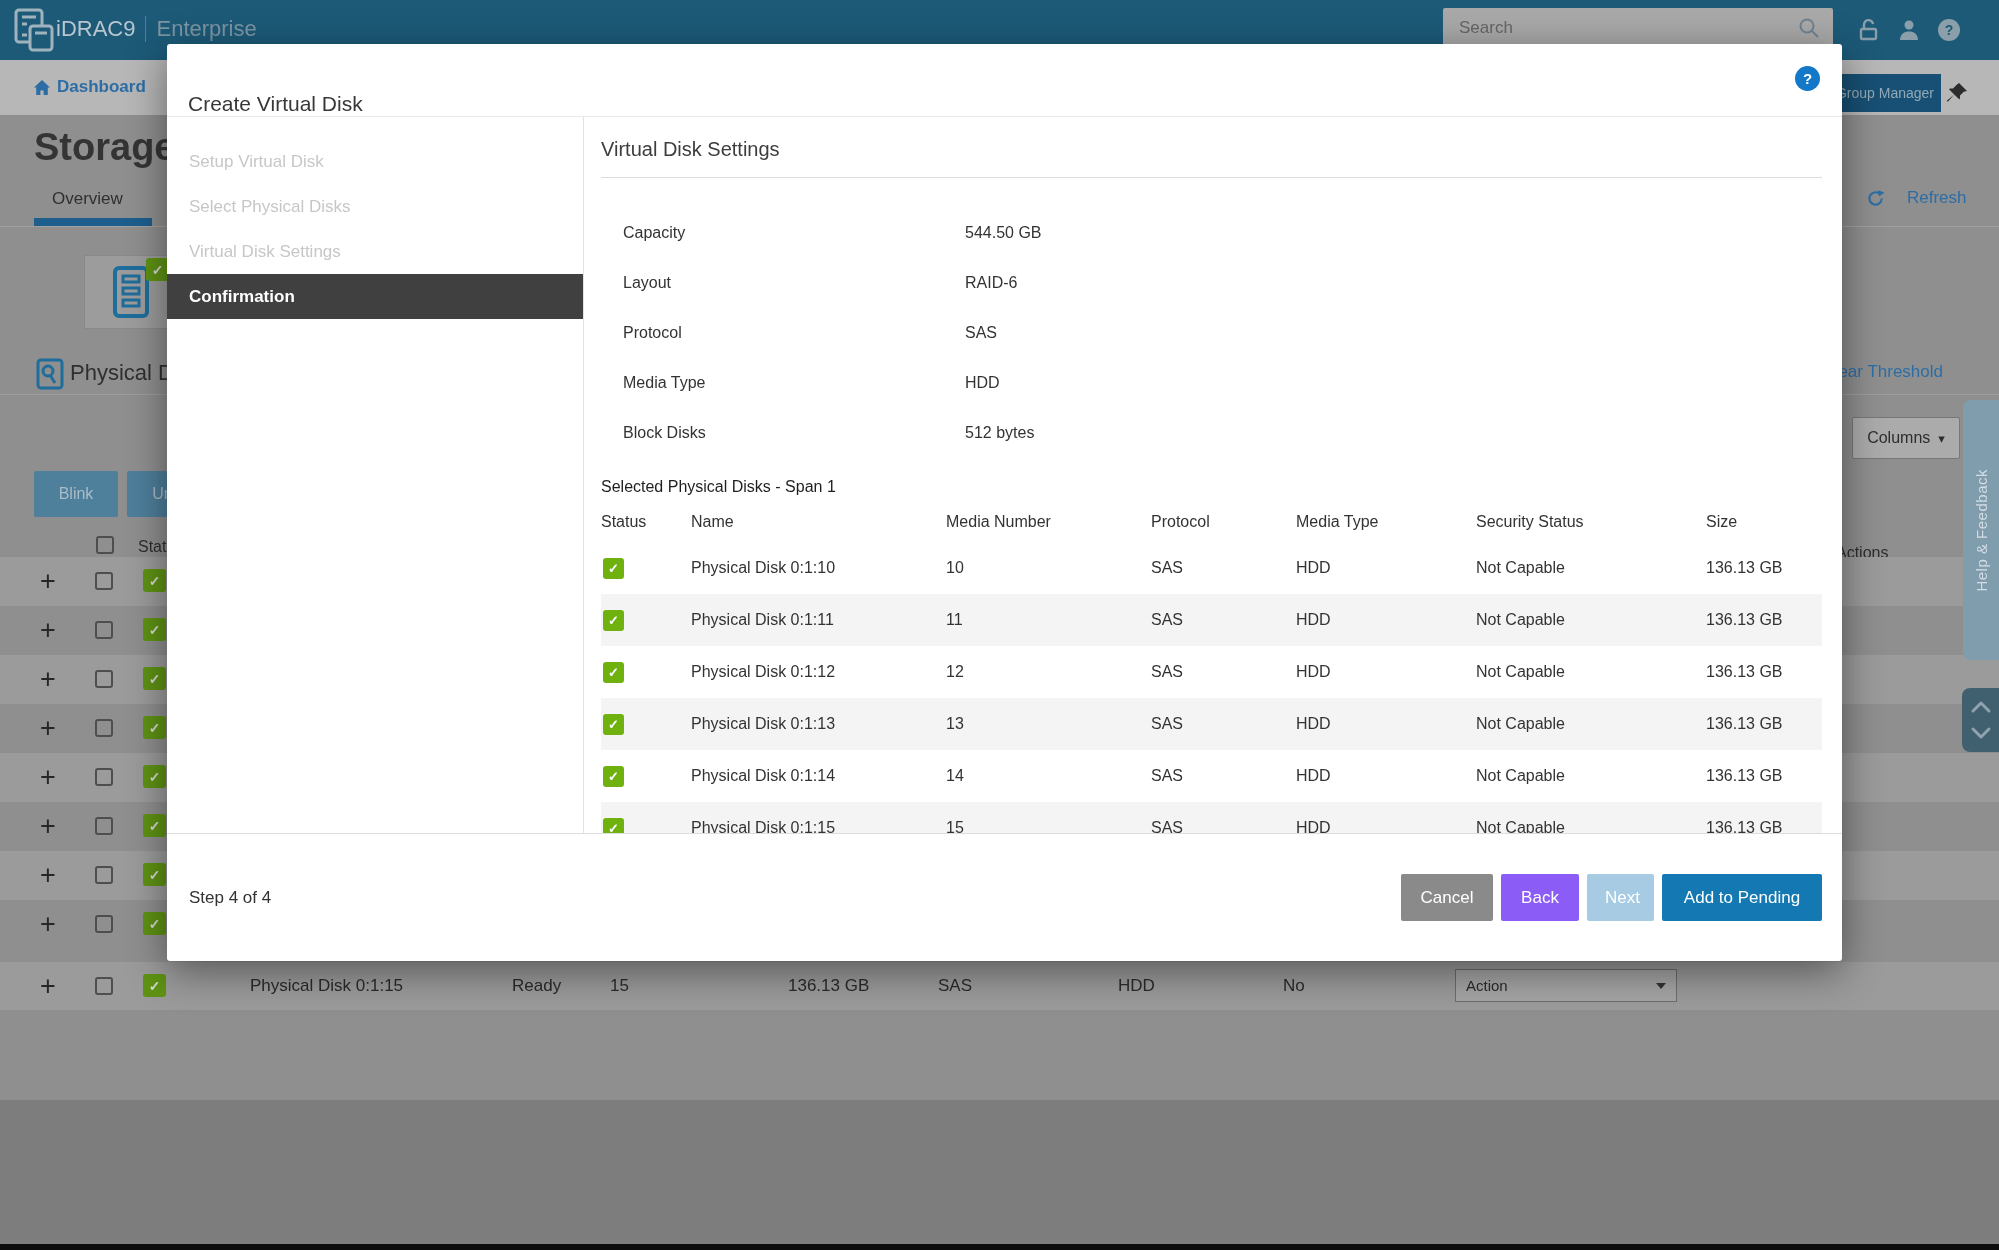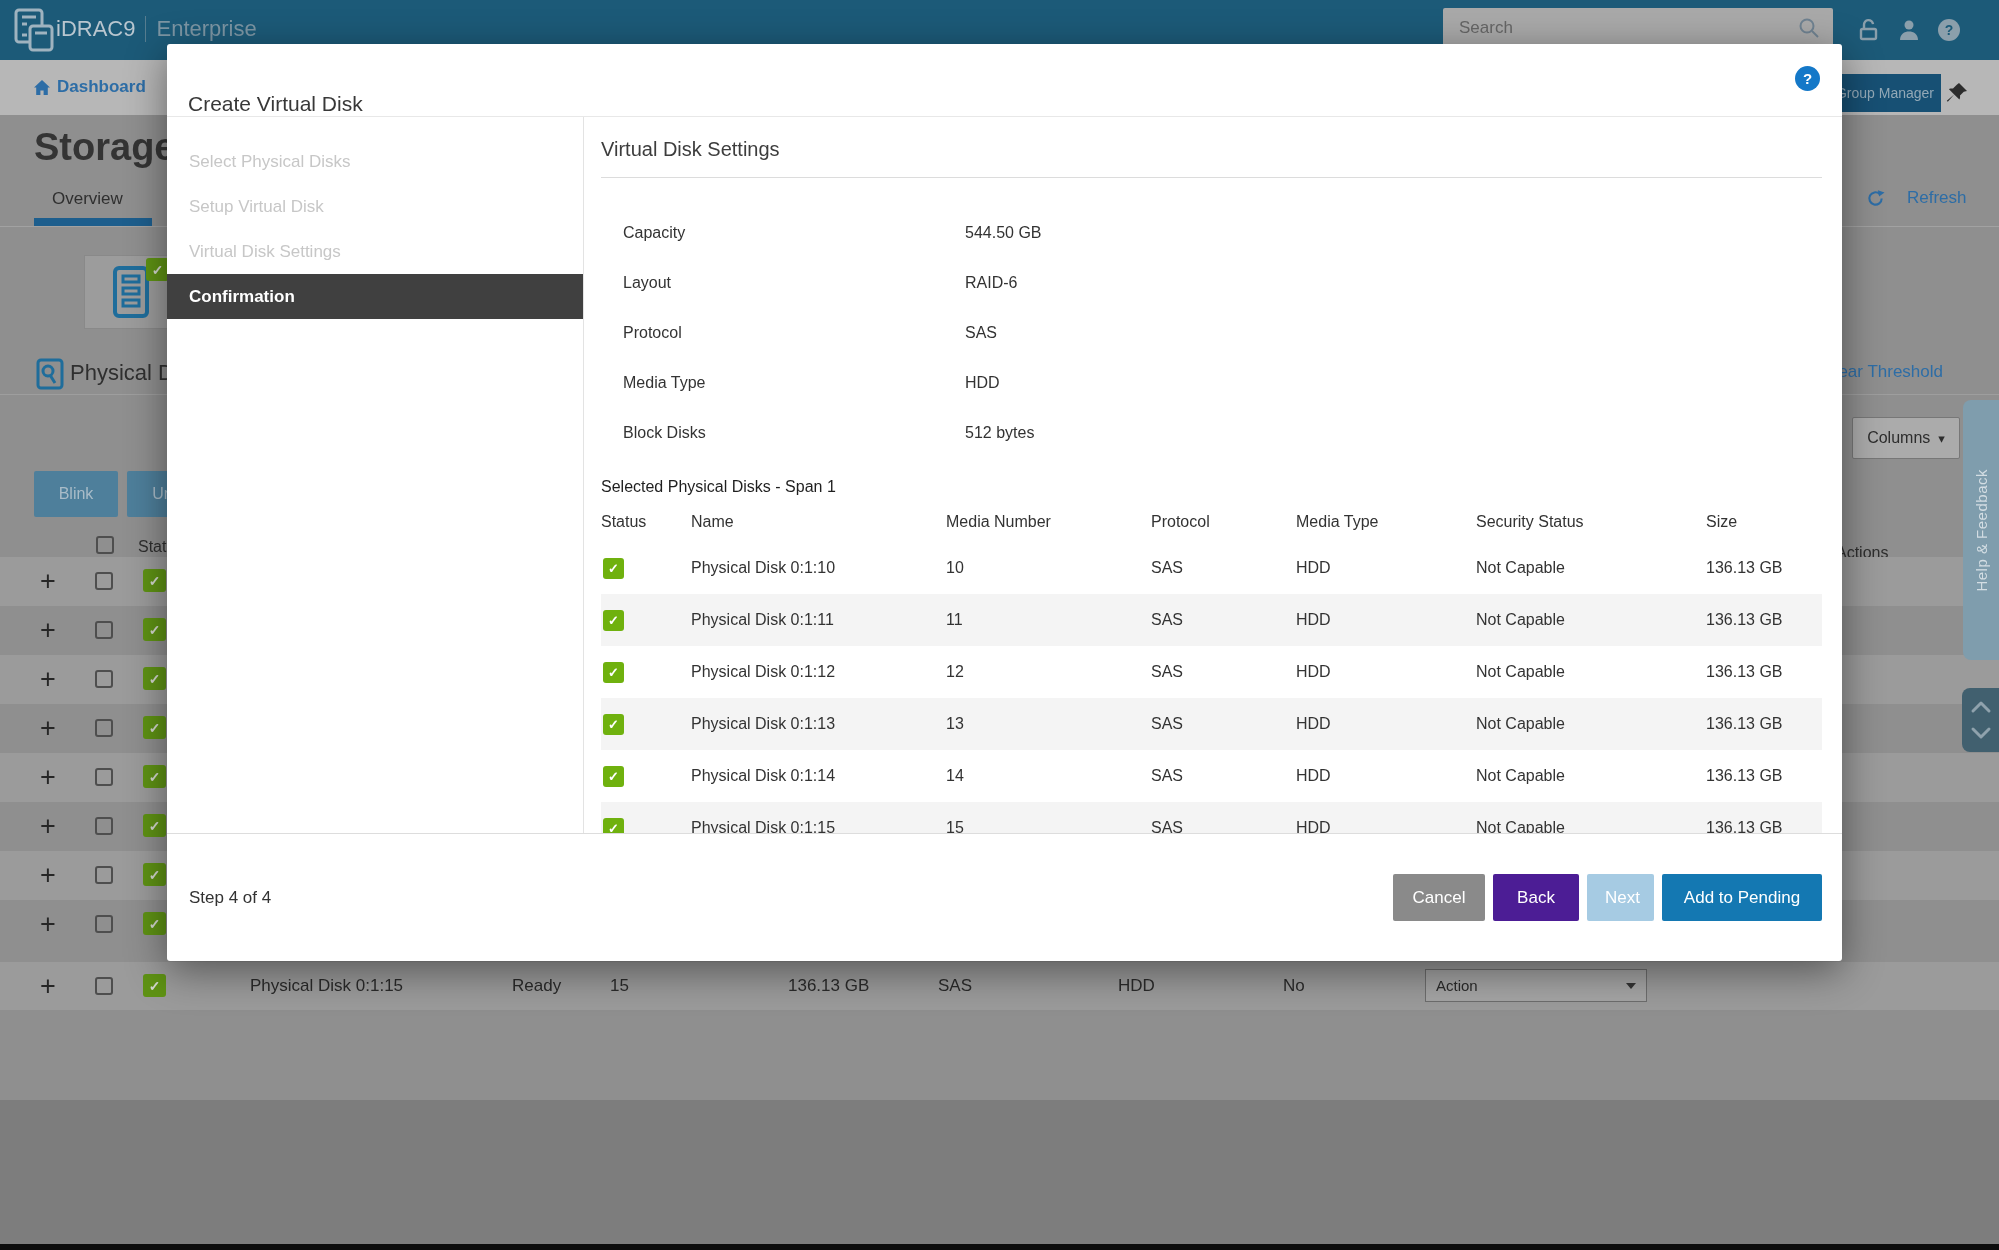--- a/index.html
+++ b/index.html
@@ -69,21 +69,21 @@
   .bg-rows { left:0; top:557px; width:1999px; }
   .bg-row { position:relative; width:1999px; height:49px; }
   .bg-row.odd { background:#9b9b9b; }
   .bg-row .expand { position:absolute; left:36px; top:9px; width:24px; height:28px; color:#262626; font-size:27px; font-weight:300; text-align:center; }
   .bg-row .expand::before { content:"+"; }
   .bg-row .cb { position:absolute; left:95px; top:15px; }
   .bg-row .green-chk { position:absolute; left:143px; top:12px; }
 
   .bottom-row { left:0; top:962px; width:1999px; height:48px; background:#9b9b9b; }
   .bottom-row .cell { position:absolute; top:14px; font-size:17px; color:#2a2a2a; white-space:nowrap; }
-  .action-select { position:absolute; left:1425px; top:7px; width:222px; height:33px; background:#a5a5a5; border:1px solid #6d6d6d; display:flex; align-items:center; font-size:15px; color:#2a2a2a; padding-left:10px; }
+  .action-select { position:absolute; left:1455px; top:7px; width:222px; height:33px; background:#a5a5a5; border:1px solid #6d6d6d; display:flex; align-items:center; font-size:15px; color:#2a2a2a; padding-left:10px; }
   .action-select::after { content:""; position:absolute; right:10px; top:13px; border-left:5px solid transparent; border-right:5px solid transparent; border-top:6px solid #333; }
 
   .help-tab { left:1963px; top:400px; width:36px; height:260px; background:#7f9dad; border-radius:8px 0 0 8px; display:flex; align-items:center; justify-content:center; }
   .help-tab span { writing-mode:vertical-rl; transform:rotate(180deg); color:#d3dde3; font-size:15px; letter-spacing:.5px; white-space:nowrap; }
   .scroll-widget { left:1962px; top:688px; width:37px; height:64px; background:#41606f; border-radius:8px 0 0 8px; display:flex; flex-direction:column; align-items:center; justify-content:space-around; padding:6px 0; }
 
   
   #modal { position:absolute; left:167px; top:44px; width:1675px; height:917px; background:#fff; border-radius:3px; box-shadow:0 10px 40px rgba(0,0,0,.45); z-index:10; }
   .m-header { position:relative; height:73px; border-bottom:1px solid #e8e8e8; display:flex; align-items:flex-end; padding-left:21px; }
   .m-title { font-size:21px; color:#383838; }
@@ -103,21 +103,21 @@
   .prow.head { height:40px; }
   .prow.body-row { height:52px; }
   .prow.body-row:nth-child(odd) { background:#f4f4f4; }
   .m-green { width:21px; height:21px; border-radius:3px; background:#6fb10e; margin-left:2px; display:flex; align-items:center; justify-content:center; }
   .m-green::after { content:"✓"; color:#fff; font-size:13px; font-weight:700; }
   .m-footer { height:128px; border-top:1px solid #ddd; display:flex; align-items:center; padding:0 20px 0 22px; }
   .step-counter { font-size:17px; color:#333; }
   .btn-group { margin-left:auto; display:flex; gap:8px; }
   .m-btn { height:47px; border:none; border-radius:2px; font-size:17px; color:#fff; padding:0 18px; font-family:"Liberation Sans",sans-serif; }
   .btn-cancel { background:#8a8a8a; width:92px; }
-  .btn-back { background:#4c1d95; width:86px; }
+  .btn-back { background:#8b5cf6; width:78px; }
   .btn-next { background:#a6cbe3; width:67px; }
   .btn-add { background:#1478b2; width:160px; }
 </style>
 </head>
 <body>
 
 <div id="bg-page">
 
   <div class="abs bg-topbar">
     <svg class="abs logo-svg" width="40" height="46" viewBox="0 0 40 46">
@@ -283,22 +283,22 @@
 </div>
 
 <div id="modal">
   <div class="m-header">
     <span class="m-title">Create Virtual Disk</span>
     <div class="m-help">?</div>
   </div>
 
   <div class="m-body">
     <div class="m-steps">
+      <div class="m-step">Setup Virtual Disk</div>
       <div class="m-step">Select Physical Disks</div>
-      <div class="m-step">Setup Virtual Disk</div>
       <div class="m-step">Virtual Disk Settings</div>
       <div class="m-step active">Confirmation</div>
     </div>
 
     <div class="m-content">
       <div class="vds-heading">Virtual Disk Settings</div>
 
       <div class="settings">
         <div class="setting-row">
           <span class="setting-label">Capacity</span>

